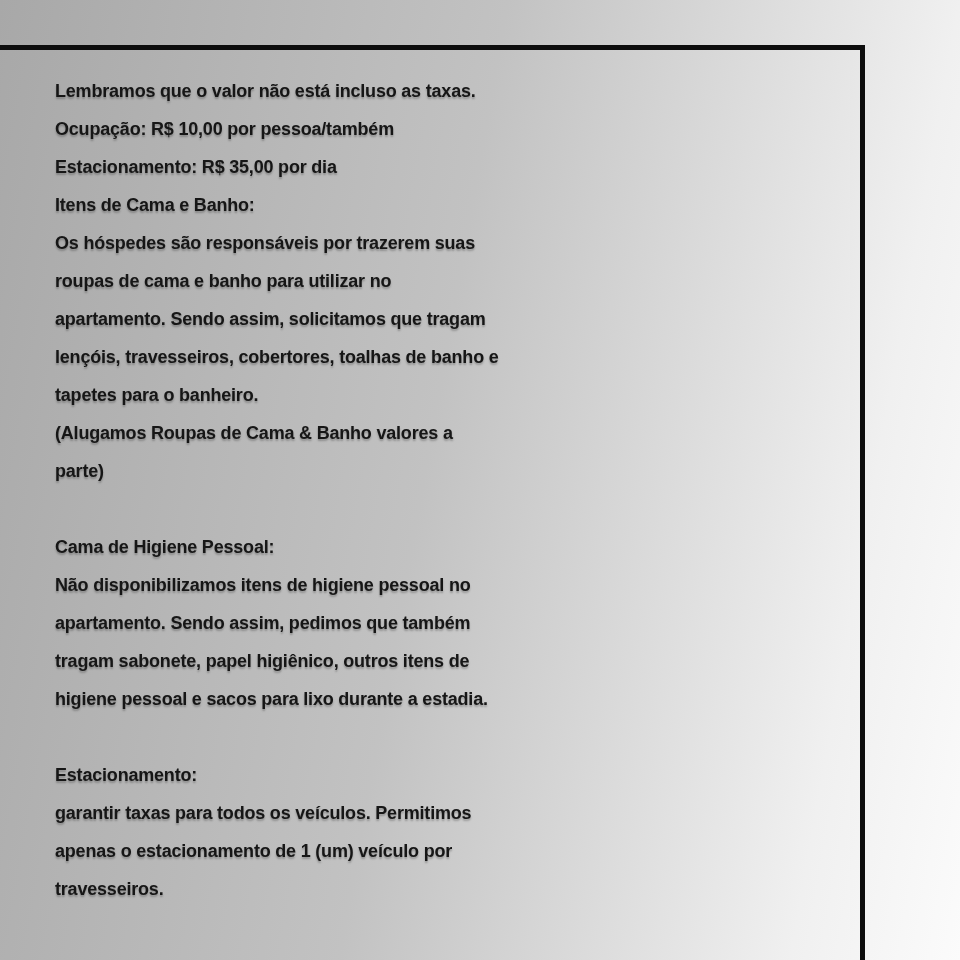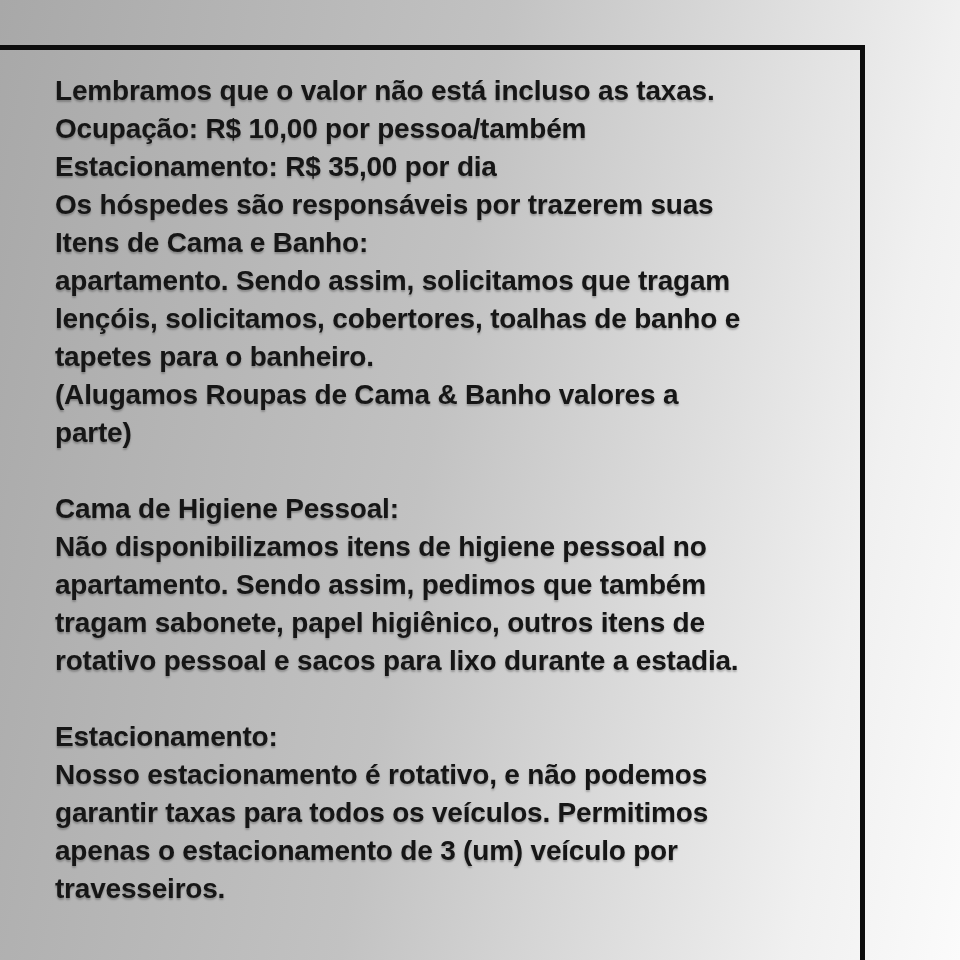--- a/index.html
+++ b/index.html
@@ -29,21 +29,21 @@
     background: transparent;
     pointer-events: none;
   }
   .text-content {
     position: absolute;
     left: 55px;
     top: 72px;
     width: 795px;
     color: var(--text-color);
     font-weight: bold;
-    font-size: 28px;
+    font-size: 18px;
     line-height: 38px;
     letter-spacing: -0.2px;
     text-shadow: 0 2px 2px rgba(0,0,0,0.25);
   }
   .section { margin-bottom: 38px; }
   .section:last-child { margin-bottom: 0; }
   .line {
     white-space: nowrap;
     min-height: 38px;
   }
@@ -52,38 +52,38 @@
 <body>
 
 <div class="frame"></div>
 
 <div class="text-content">
 
   <div class="section">
     <div class="line">Lembramos que o valor não está incluso as taxas.</div>
     <div class="line">Ocupação: R$ 10,00 por pessoa/também</div>
     <div class="line">Estacionamento: R$ 35,00 por dia</div>
+    <div class="line">Itens de Cama e Banho:</div>
     <div class="line">Os hóspedes são responsáveis por trazerem suas</div>
-    <div class="line">Itens de Cama e Banho:</div>
+    <div class="line">roupas de cama e banho para utilizar no</div>
     <div class="line">apartamento. Sendo assim, solicitamos que tragam</div>
-    <div class="line">lençóis, solicitamos, cobertores, toalhas de banho e</div>
+    <div class="line">lençóis, travesseiros, cobertores, toalhas de banho e</div>
     <div class="line">tapetes para o banheiro.</div>
     <div class="line">(Alugamos Roupas de Cama &amp; Banho valores a</div>
     <div class="line">parte)</div>
   </div>
 
   <div class="section">
     <div class="line">Cama de Higiene Pessoal:</div>
     <div class="line">Não disponibilizamos itens de higiene pessoal no</div>
     <div class="line">apartamento. Sendo assim, pedimos que também</div>
     <div class="line">tragam sabonete, papel higiênico, outros itens de</div>
-    <div class="line">rotativo pessoal e sacos para lixo durante a estadia.</div>
+    <div class="line">higiene pessoal e sacos para lixo durante a estadia.</div>
   </div>
 
   <div class="section">
     <div class="line">Estacionamento:</div>
-    <div class="line">Nosso estacionamento é rotativo, e não podemos</div>
     <div class="line">garantir taxas para todos os veículos. Permitimos</div>
-    <div class="line">apenas o estacionamento de 3 (um) veículo por</div>
+    <div class="line">apenas o estacionamento de 1 (um) veículo por</div>
     <div class="line">travesseiros.</div>
   </div>
 
 </div>
 
 </body></html>

